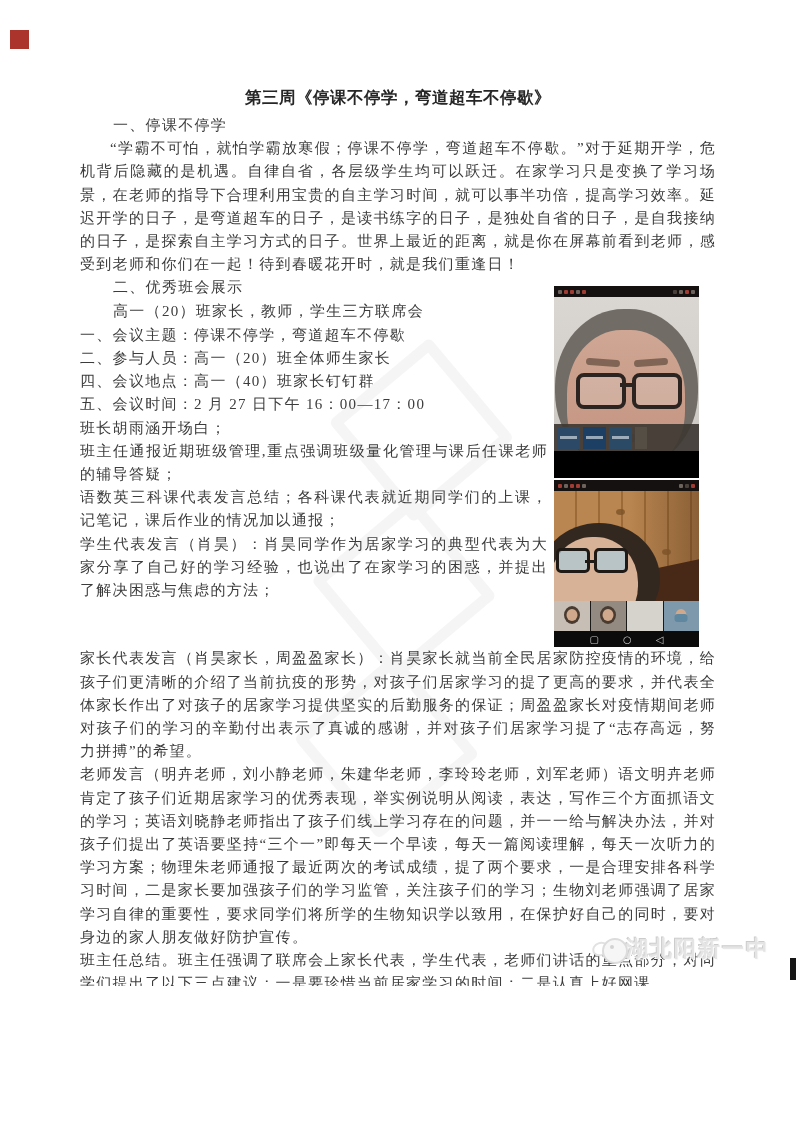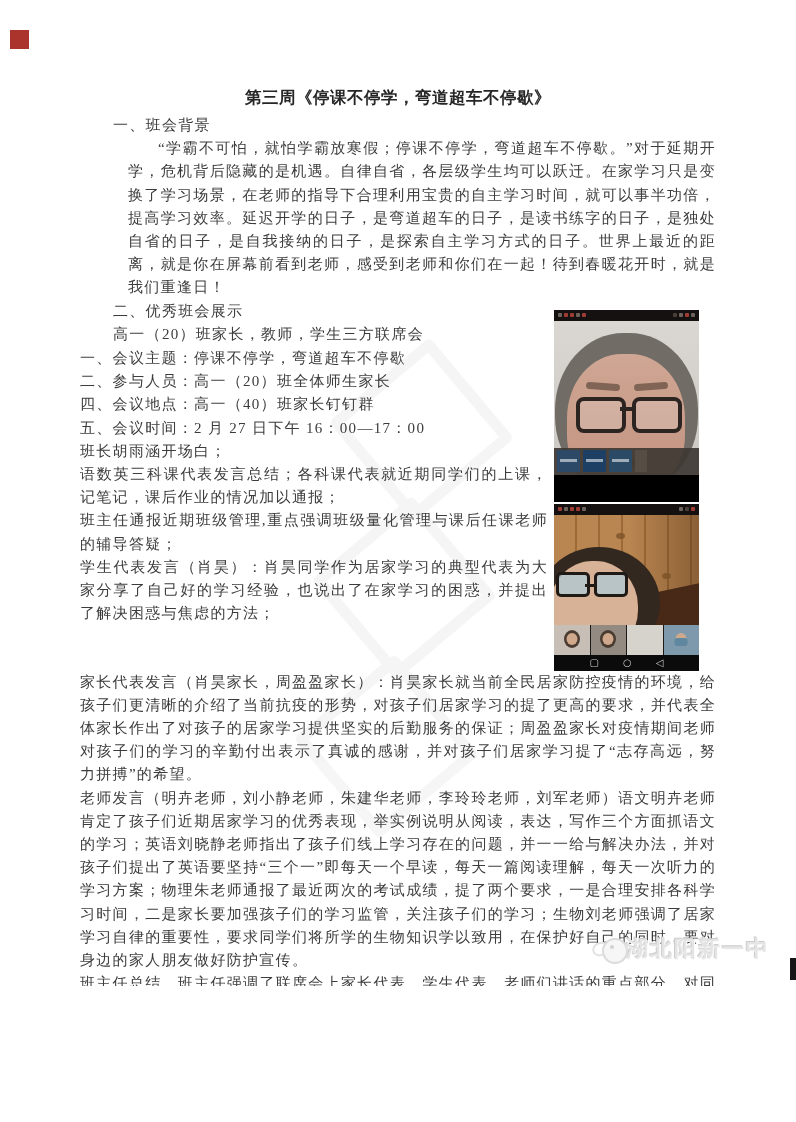--- a/index.html
+++ b/index.html
@@ -18,21 +18,21 @@
   .diag-watermark .stroke{position:absolute;border:11px solid #ededed;border-radius:6px;}
   .diag-watermark .s1{left:220px;top:0;width:110px;height:110px;}
   .diag-watermark .s2{left:105px;top:110px;width:110px;height:110px;}
   .diag-watermark .s3{left:-10px;top:220px;width:110px;height:110px;}
 
   .content{position:absolute;left:80px;top:86px;width:636px;z-index:1;}
   .doc-title{text-align:center;font-weight:bold;font-size:16.5px;letter-spacing:.5px;
     color:#262626;margin:0 0 4px 0;line-height:24px;}
   p{margin:0;font-size:15px;line-height:23.2px;letter-spacing:1.3px;text-align:justify;}
   .h-indent{padding-left:33px;}
-  .first-indent{text-indent:2em;margin-left:48px;}
+  .first-indent{text-indent:2em;}
   .gap-top{margin-top:1px;}
 
   
   .photos{float:right;width:168px;padding-left:6px;margin-top:10px;box-sizing:border-box;}
   .full-width{clear:right;}
 
   .photo{position:relative;width:145px;overflow:hidden;background:#000;}
   .photo1{height:192px;margin-bottom:2px;}
   .photo2{height:167px;}
 
@@ -110,21 +110,21 @@
   <div class="diag-watermark">
     <div class="stroke s1"></div>
     <div class="stroke s2"></div>
     <div class="stroke s3"></div>
   </div>
 
   <div class="content">
 
     <p class="doc-title">第三周《停课不停学，弯道超车不停歇》</p>
 
-    <p class="h-indent">一、班会背景</p>
+    <p class="h-indent">一、停课不停学</p>
     <p class="first-indent">“学霸不可怕，就怕学霸放寒假；停课不停学，弯道超车不停歇。”对于延期开学，危机背后隐藏的是机遇。自律自省，各层级学生均可以跃迁。在家学习只是变换了学习场景，在老师的指导下合理利用宝贵的自主学习时间，就可以事半功倍，提高学习效率。延迟开学的日子，是弯道超车的日子，是读书练字的日子，是独处自省的日子，是自我接纳的日子，是探索自主学习方式的日子。世界上最近的距离，就是你在屏幕前看到老师，感受到老师和你们在一起！待到春暖花开时，就是我们重逢日！</p>
 
     <div class="photos">
 
       <div class="photo photo1">
         <div class="statusbar">
           <span class="sb-cluster">
             <span class="sb-dot dot-gray"></span>
               <span class="sb-dot dot-red"></span>
               <span class="sb-dot dot-red"></span>
@@ -214,22 +214,22 @@
 
     <p class="h-indent">二、优秀班会展示</p>
     <p class="h-indent">高一（20）班家长，教师，学生三方联席会</p>
 
     <p class="gap-top">一、会议主题：停课不停学，弯道超车不停歇</p>
     <p>二、参与人员：高一（20）班全体师生家长</p>
     <p>四、会议地点：高一（40）班家长钉钉群</p>
     <p>五、会议时间：2 月 27 日下午 16：00—17：00</p>
 
     <p>班长胡雨涵开场白；</p>
+    <p>班主任通报近期班级管理,重点强调班级量化管理与课后任课老师的辅导答疑；</p>
     <p>语数英三科课代表发言总结；各科课代表就近期同学们的上课，记笔记，课后作业的情况加以通报；</p>
-    <p>班主任通报近期班级管理,重点强调班级量化管理与课后任课老师的辅导答疑；</p>
     <p>学生代表发言（肖昊）：肖昊同学作为居家学习的典型代表为大家分享了自己好的学习经验，也说出了在家学习的困惑，并提出了解决困惑与焦虑的方法；</p>
     <p class="full-width">家长代表发言（肖昊家长，周盈盈家长）：肖昊家长就当前全民居家防控疫情的环境，给孩子们更清晰的介绍了当前抗疫的形势，对孩子们居家学习的提了更高的要求，并代表全体家长作出了对孩子的居家学习提供坚实的后勤服务的保证；周盈盈家长对疫情期间老师对孩子们的学习的辛勤付出表示了真诚的感谢，并对孩子们居家学习提了“志存高远，努力拼搏”的希望。</p>
     <p>老师发言（明卉老师，刘小静老师，朱建华老师，李玲玲老师，刘军老师）语文明卉老师肯定了孩子们近期居家学习的优秀表现，举实例说明从阅读，表达，写作三个方面抓语文的学习；英语刘晓静老师指出了孩子们线上学习存在的问题，并一一给与解决办法，并对孩子们提出了英语要坚持“三个一”即每天一个早读，每天一篇阅读理解，每天一次听力的学习方案；物理朱老师通报了最近两次的考试成绩，提了两个要求，一是合理安排各科学习时间，二是家长要加强孩子们的学习监管，关注孩子们的学习；生物刘老师强调了居家学习自律的重要性，要求同学们将所学的生物知识学以致用，在保护好自己的同时，要对身边的家人朋友做好防护宣传。</p>
     <p>班主任总结。班主任强调了联席会上家长代表，学生代表，老师们讲话的重点部分，对同学们提出了以下三点建议：一是要珍惜当前居家学习的时间；二是认真上好网课，</p>
 
   </div>
 
   <div class="site-watermark">
     <span class="logo-doodle">
       <span class="c2"></span>

